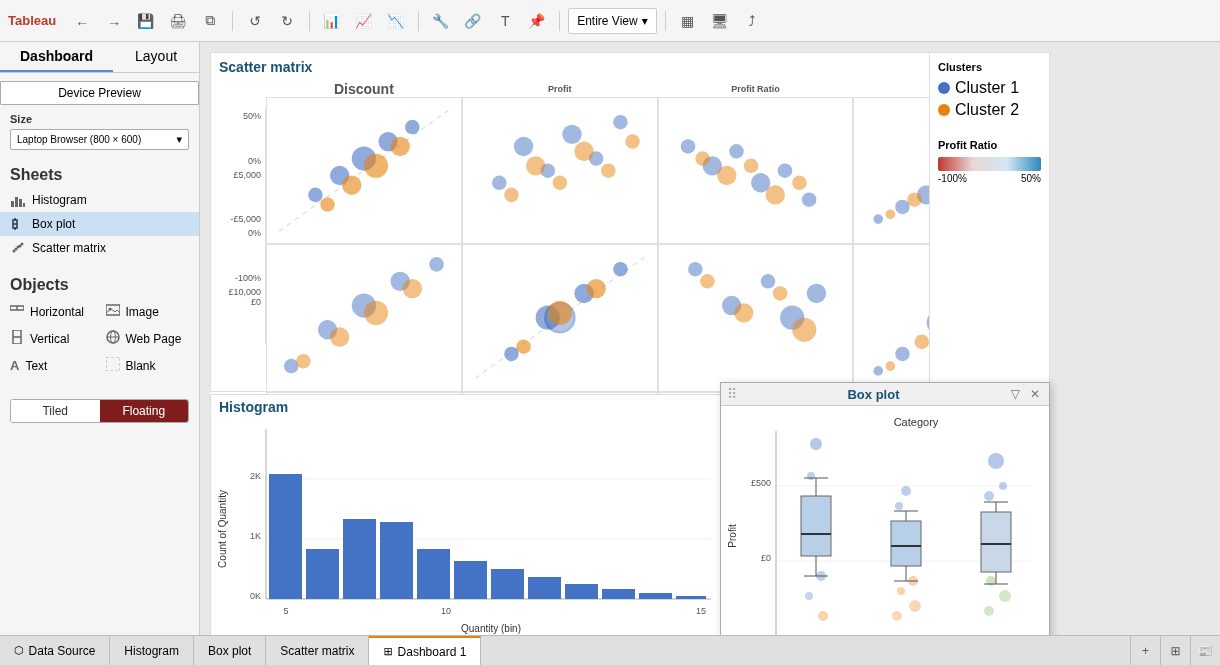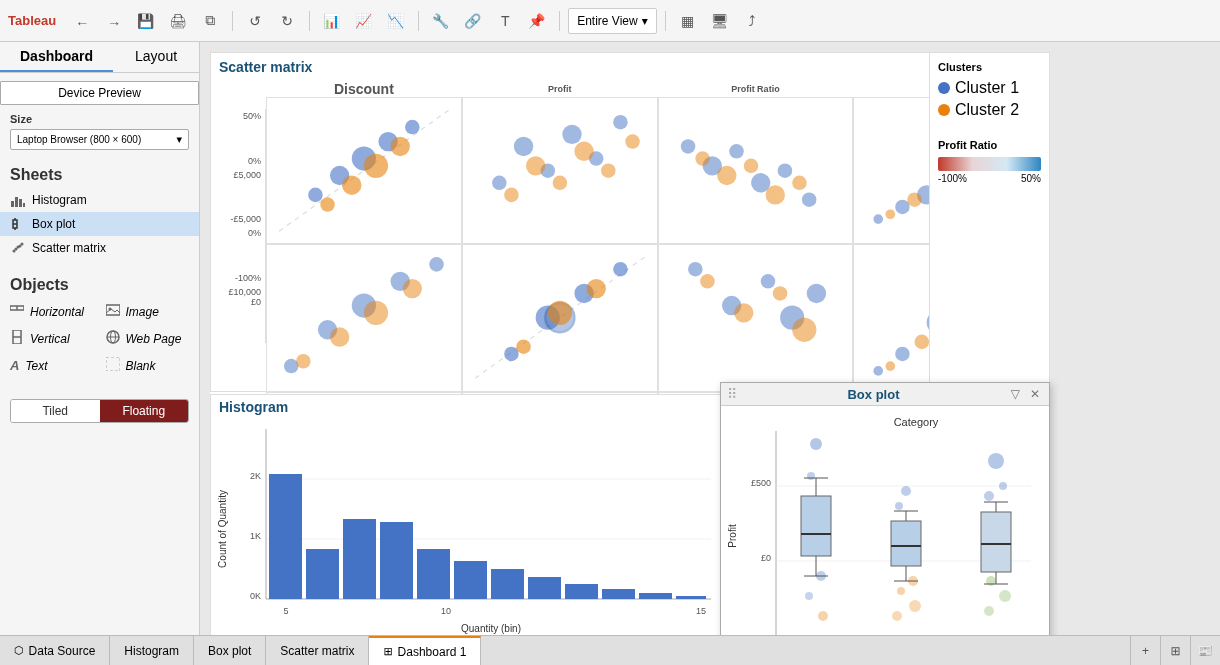--- a/index.html
+++ b/index.html
@@ -95,21 +95,20 @@
     .objects-grid {
       display: grid;
       grid-template-columns: 1fr 1fr;
       gap: 0;
       padding: 0 4px;
     }
     .object-item {
       display: flex; align-items: center; gap: 6px;
       padding: 5px 6px; cursor: pointer; font-size: 12px;
       border-radius: 2px;
-      font-style: italic;
     }
 
     .tiled-floating {
       display: flex; margin: 20px 10px; border: 1px solid #aaa; border-radius: 3px; overflow: hidden;
     }
     .tf-btn {
       flex: 1; padding: 4px 0; text-align: center;
       border: none; cursor: pointer; font-size: 12px;
     }
     .tf-btn.active { background: #7f1d1d; color: white; }

